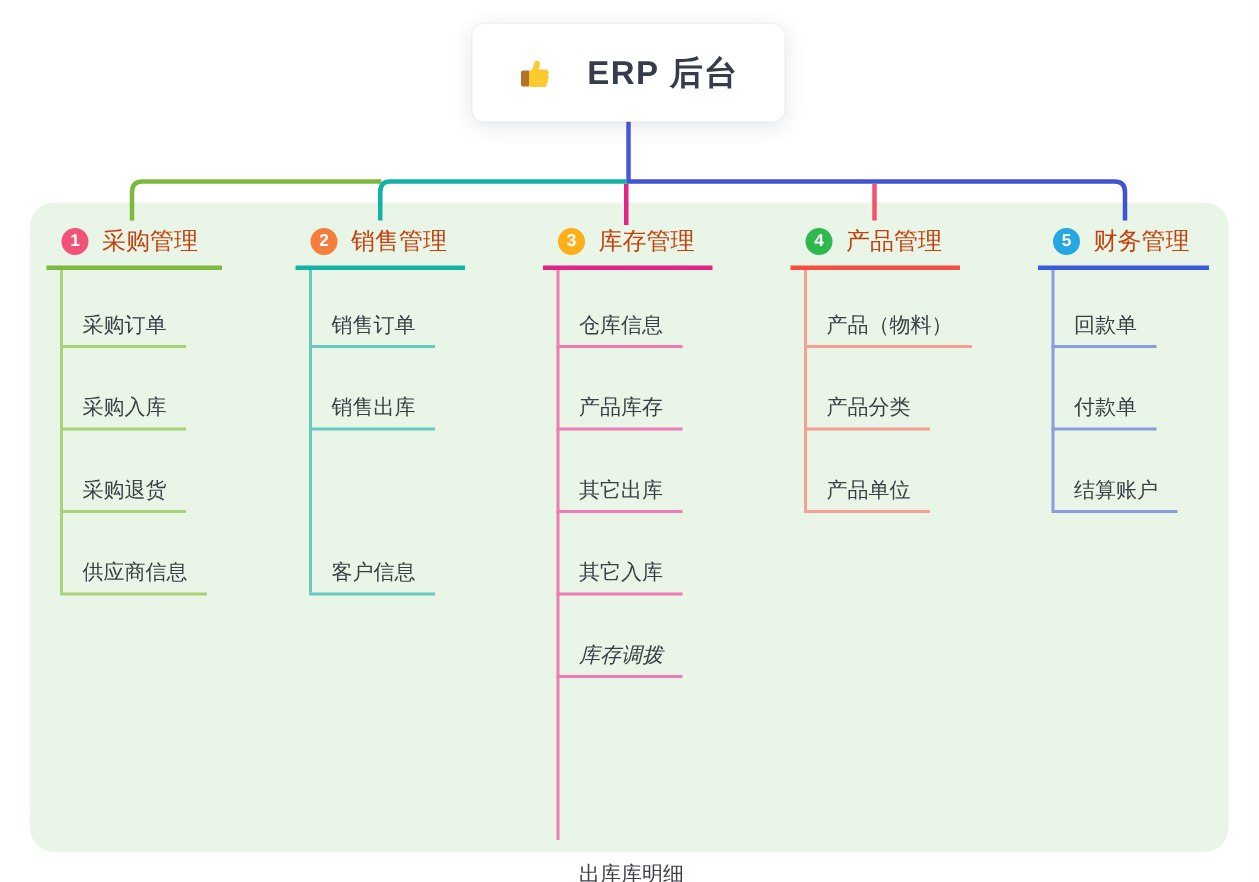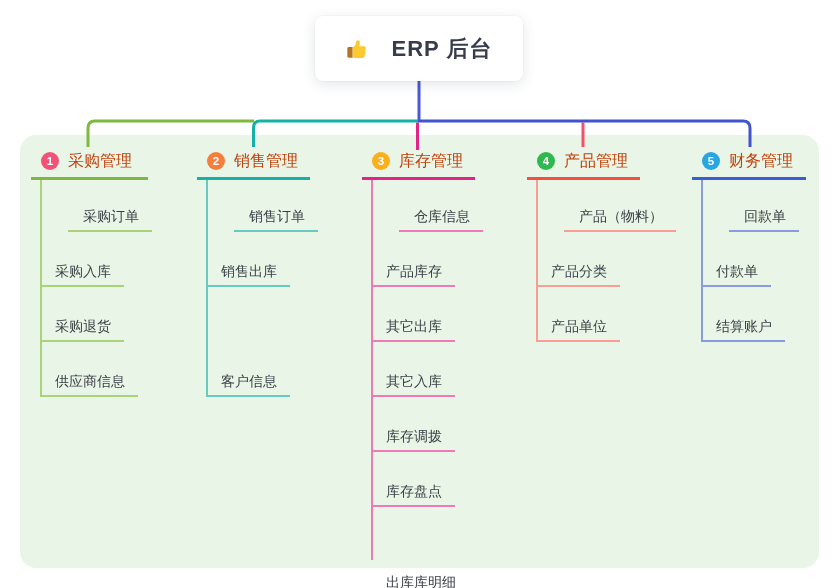--- a/index.html
+++ b/index.html
@@ -50,22 +50,22 @@
   .t4 { height:215px; }  
   .t7 { height:380px; }  
   .t3 { height:160px; }  
 
   .child {
     position:absolute; left:9px; height:26px; line-height:25px;
     padding:0 13px 0 15px; white-space:nowrap;
     border-bottom:2px solid var(--cl);
     font-size:14px; color:#3a3f45;
   }
-  .r0 { top:59px;margin-left:28px; }  .r1 { top:114px; } .r2 { top:169px; } .r3 { top:224px; }
-  .r4 { top:279px; } .r5 { top:334px; } .r6 { top:389px;margin-top:36px; }
+  .r0 { top:59px; }  .r1 { top:114px; } .r2 { top:169px; } .r3 { top:224px; }
+  .r4 { top:279px;font-style:italic; } .r5 { top:334px; } .r6 { top:389px;margin-top:36px; }
 </style>
 </head>
 <body>
 
 <div id="stage">
 
   <div id="panel"></div>
 
   <svg id="wires" viewBox="0 0 839 588" fill="none">
 
@@ -114,21 +114,20 @@
     <div class="branch-head">
       <span class="badge">3</span>
       <span class="branch-label">库存管理</span>
     </div>
     <div class="trunk t7"></div>
     <div class="child r0">仓库信息</div>
     <div class="child r1">产品库存</div>
     <div class="child r2">其它出库</div>
     <div class="child r3">其它入库</div>
     <div class="child r4">库存调拨</div>
-    <div class="child r5">库存盘点</div>
     <div class="child r6">出库库明细</div>
   </div>
 
   <div class="branch b4">
     <div class="branch-head">
       <span class="badge">4</span>
       <span class="branch-label">产品管理</span>
     </div>
     <div class="trunk t3"></div>
     <div class="child r0">产品（物料）</div>

